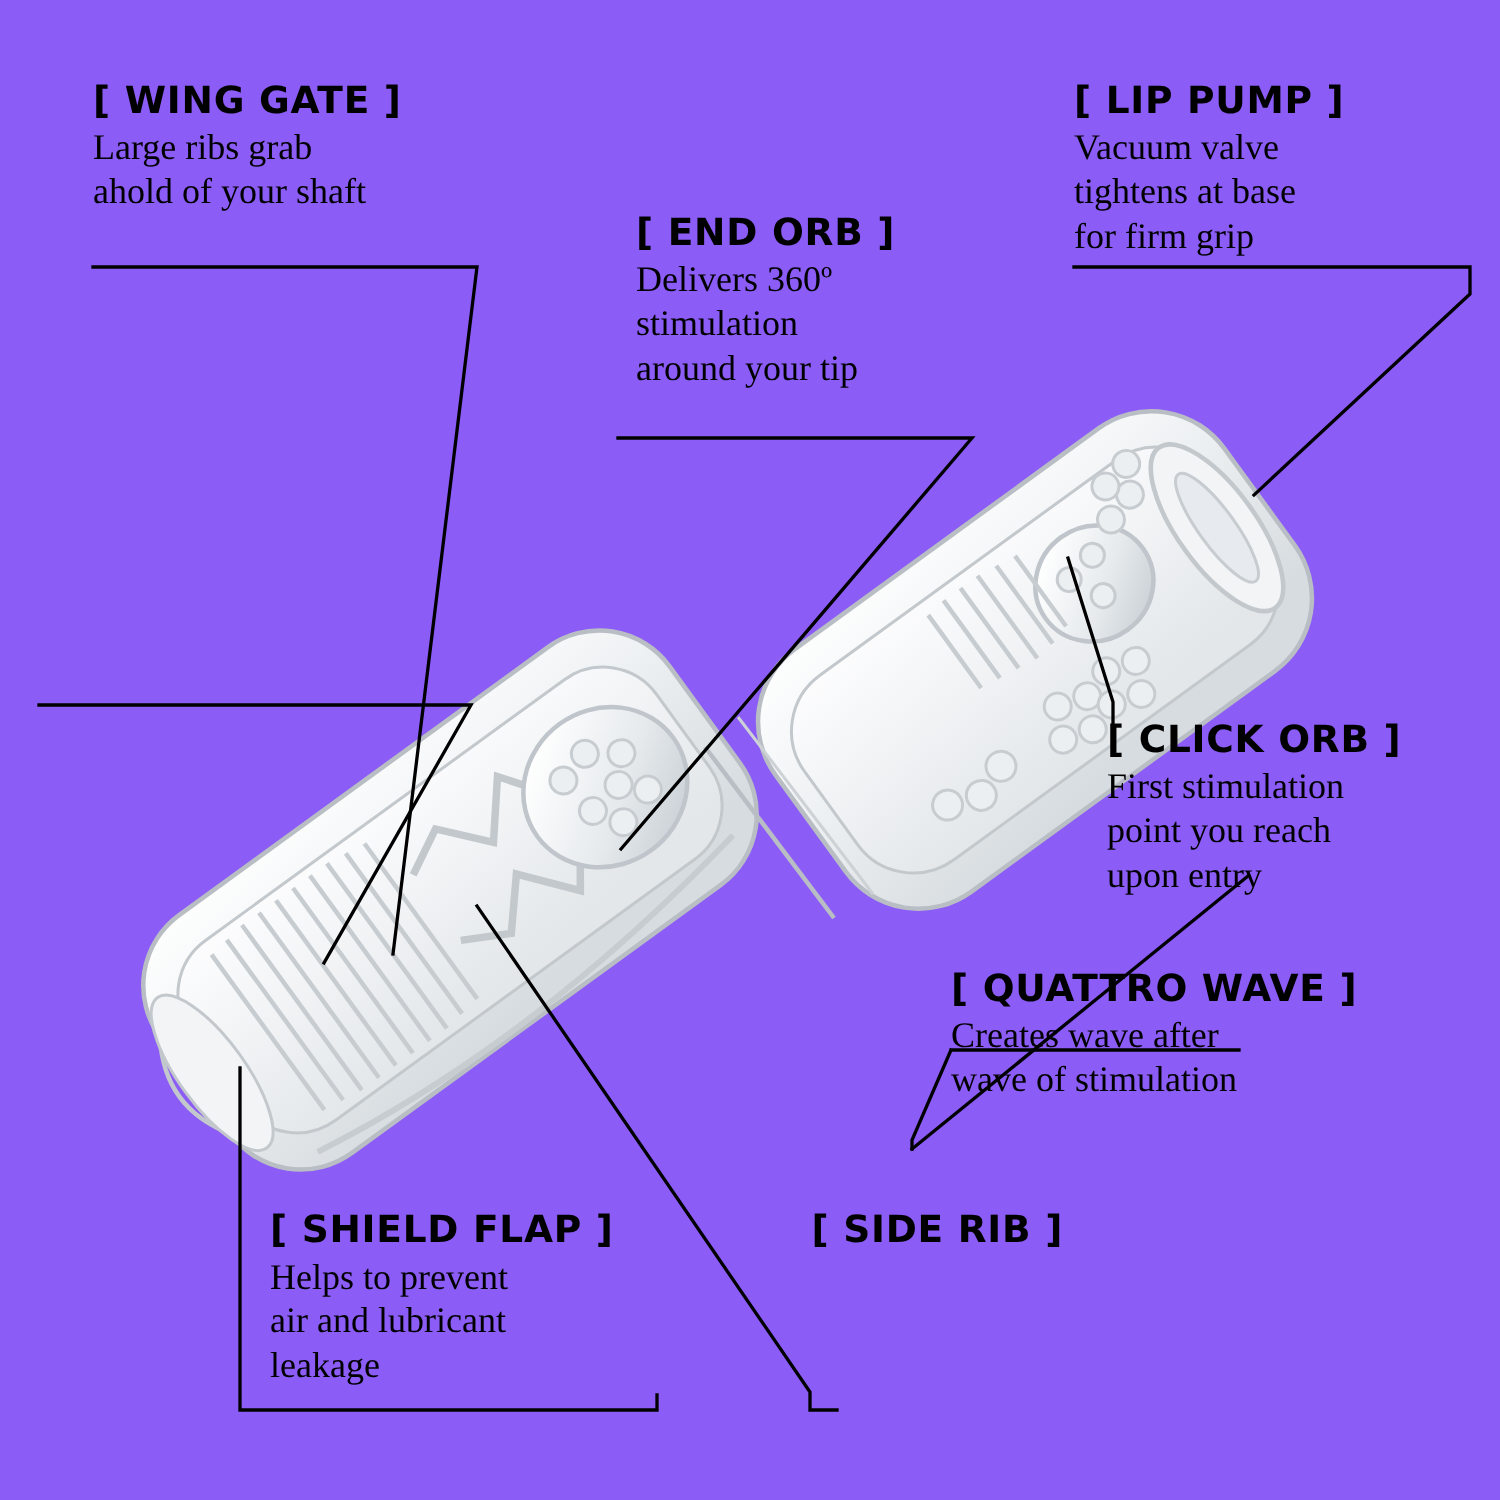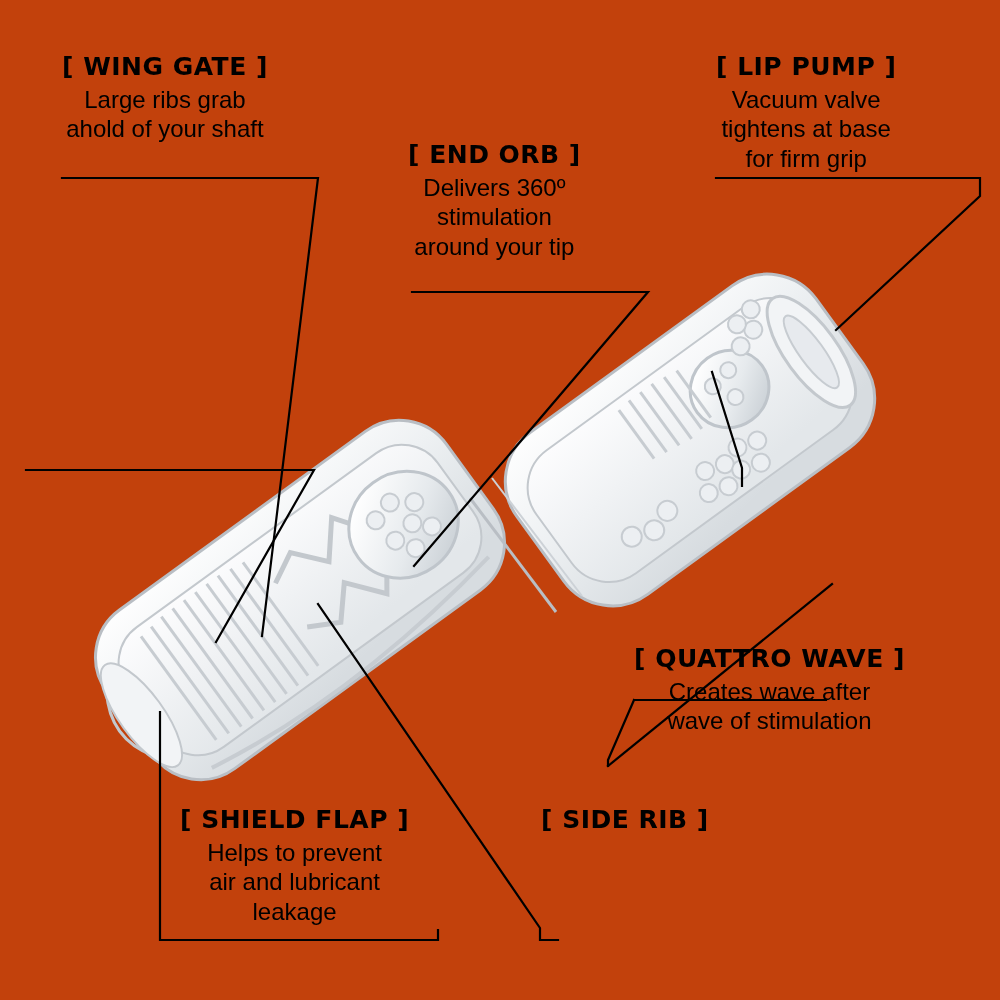--- a/index.html
+++ b/index.html
@@ -4,21 +4,21 @@
 <style>
   html, body {
     margin: 0;
     padding: 0;
     background: #ffffff;
   }
   #page {
     position: relative;
     width: 1000px;
     height: 1000px;
-    background: #c2410c;
+    background: #8b5cf6;
     font-family: "DejaVu Sans", sans-serif;
     overflow: hidden;
   }
   #diagram-svg {
     position: absolute;
     left: 0;
     top: 0;
     width: 1000px;
     height: 1000px;
   }
@@ -28,31 +28,30 @@
   }
   .callout-title {
     font-family: "DejaVu Sans", sans-serif;
     font-weight: bold;
     font-size: 25px;
     letter-spacing: 0.5px;
     white-space: nowrap;
     margin-bottom: 4px;
   }
   .callout-body {
-    font-family: Liberation Sans, sans-serif;
+    font-family: Liberation Serif, serif;
     font-weight: normal;
     font-size: 24px;
     line-height: 1.22;
     white-space: pre-line;
-    text-align: center;
   }
   
   #c-wing-gate   { left: 62px;  top: 52px; }
   #c-lip-flap    { left: 716px; top: 52px; }
-  #c-end-orb     { left: 408px; top: 140px; }
+  #c-end-orb     { left: 424px; top: 140px; }
   #c-vacuum-pump { left: 26px;  top: 322px; }
   #c-click-orb   { left: 738px; top: 478px; }
   #c-quattro     { left: 634px; top: 644px; }
   #c-shield-flap { left: 180px; top: 805px; }
   #c-side-rib    { left: 541px; top: 805px; }
 </style>
 </head>
 <body>
 
 <div id="page">
@@ -197,20 +196,26 @@
   </div>
 
   <div class="callout" id="c-end-orb">
     <div class="callout-title">[ END ORB ]</div>
     <div class="callout-body">Delivers 360º
 stimulation
 around your tip</div>
   </div>
 
 
+  <div class="callout" id="c-click-orb">
+    <div class="callout-title">[ CLICK ORB ]</div>
+    <div class="callout-body">First stimulation
+point you reach
+upon entry</div>
+  </div>
 
   <div class="callout" id="c-quattro">
     <div class="callout-title">[ QUATTRO WAVE ]</div>
     <div class="callout-body">Creates wave after
 wave of stimulation</div>
   </div>
 
   <div class="callout" id="c-shield-flap">
     <div class="callout-title">[ SHIELD FLAP ]</div>
     <div class="callout-body">Helps to prevent

